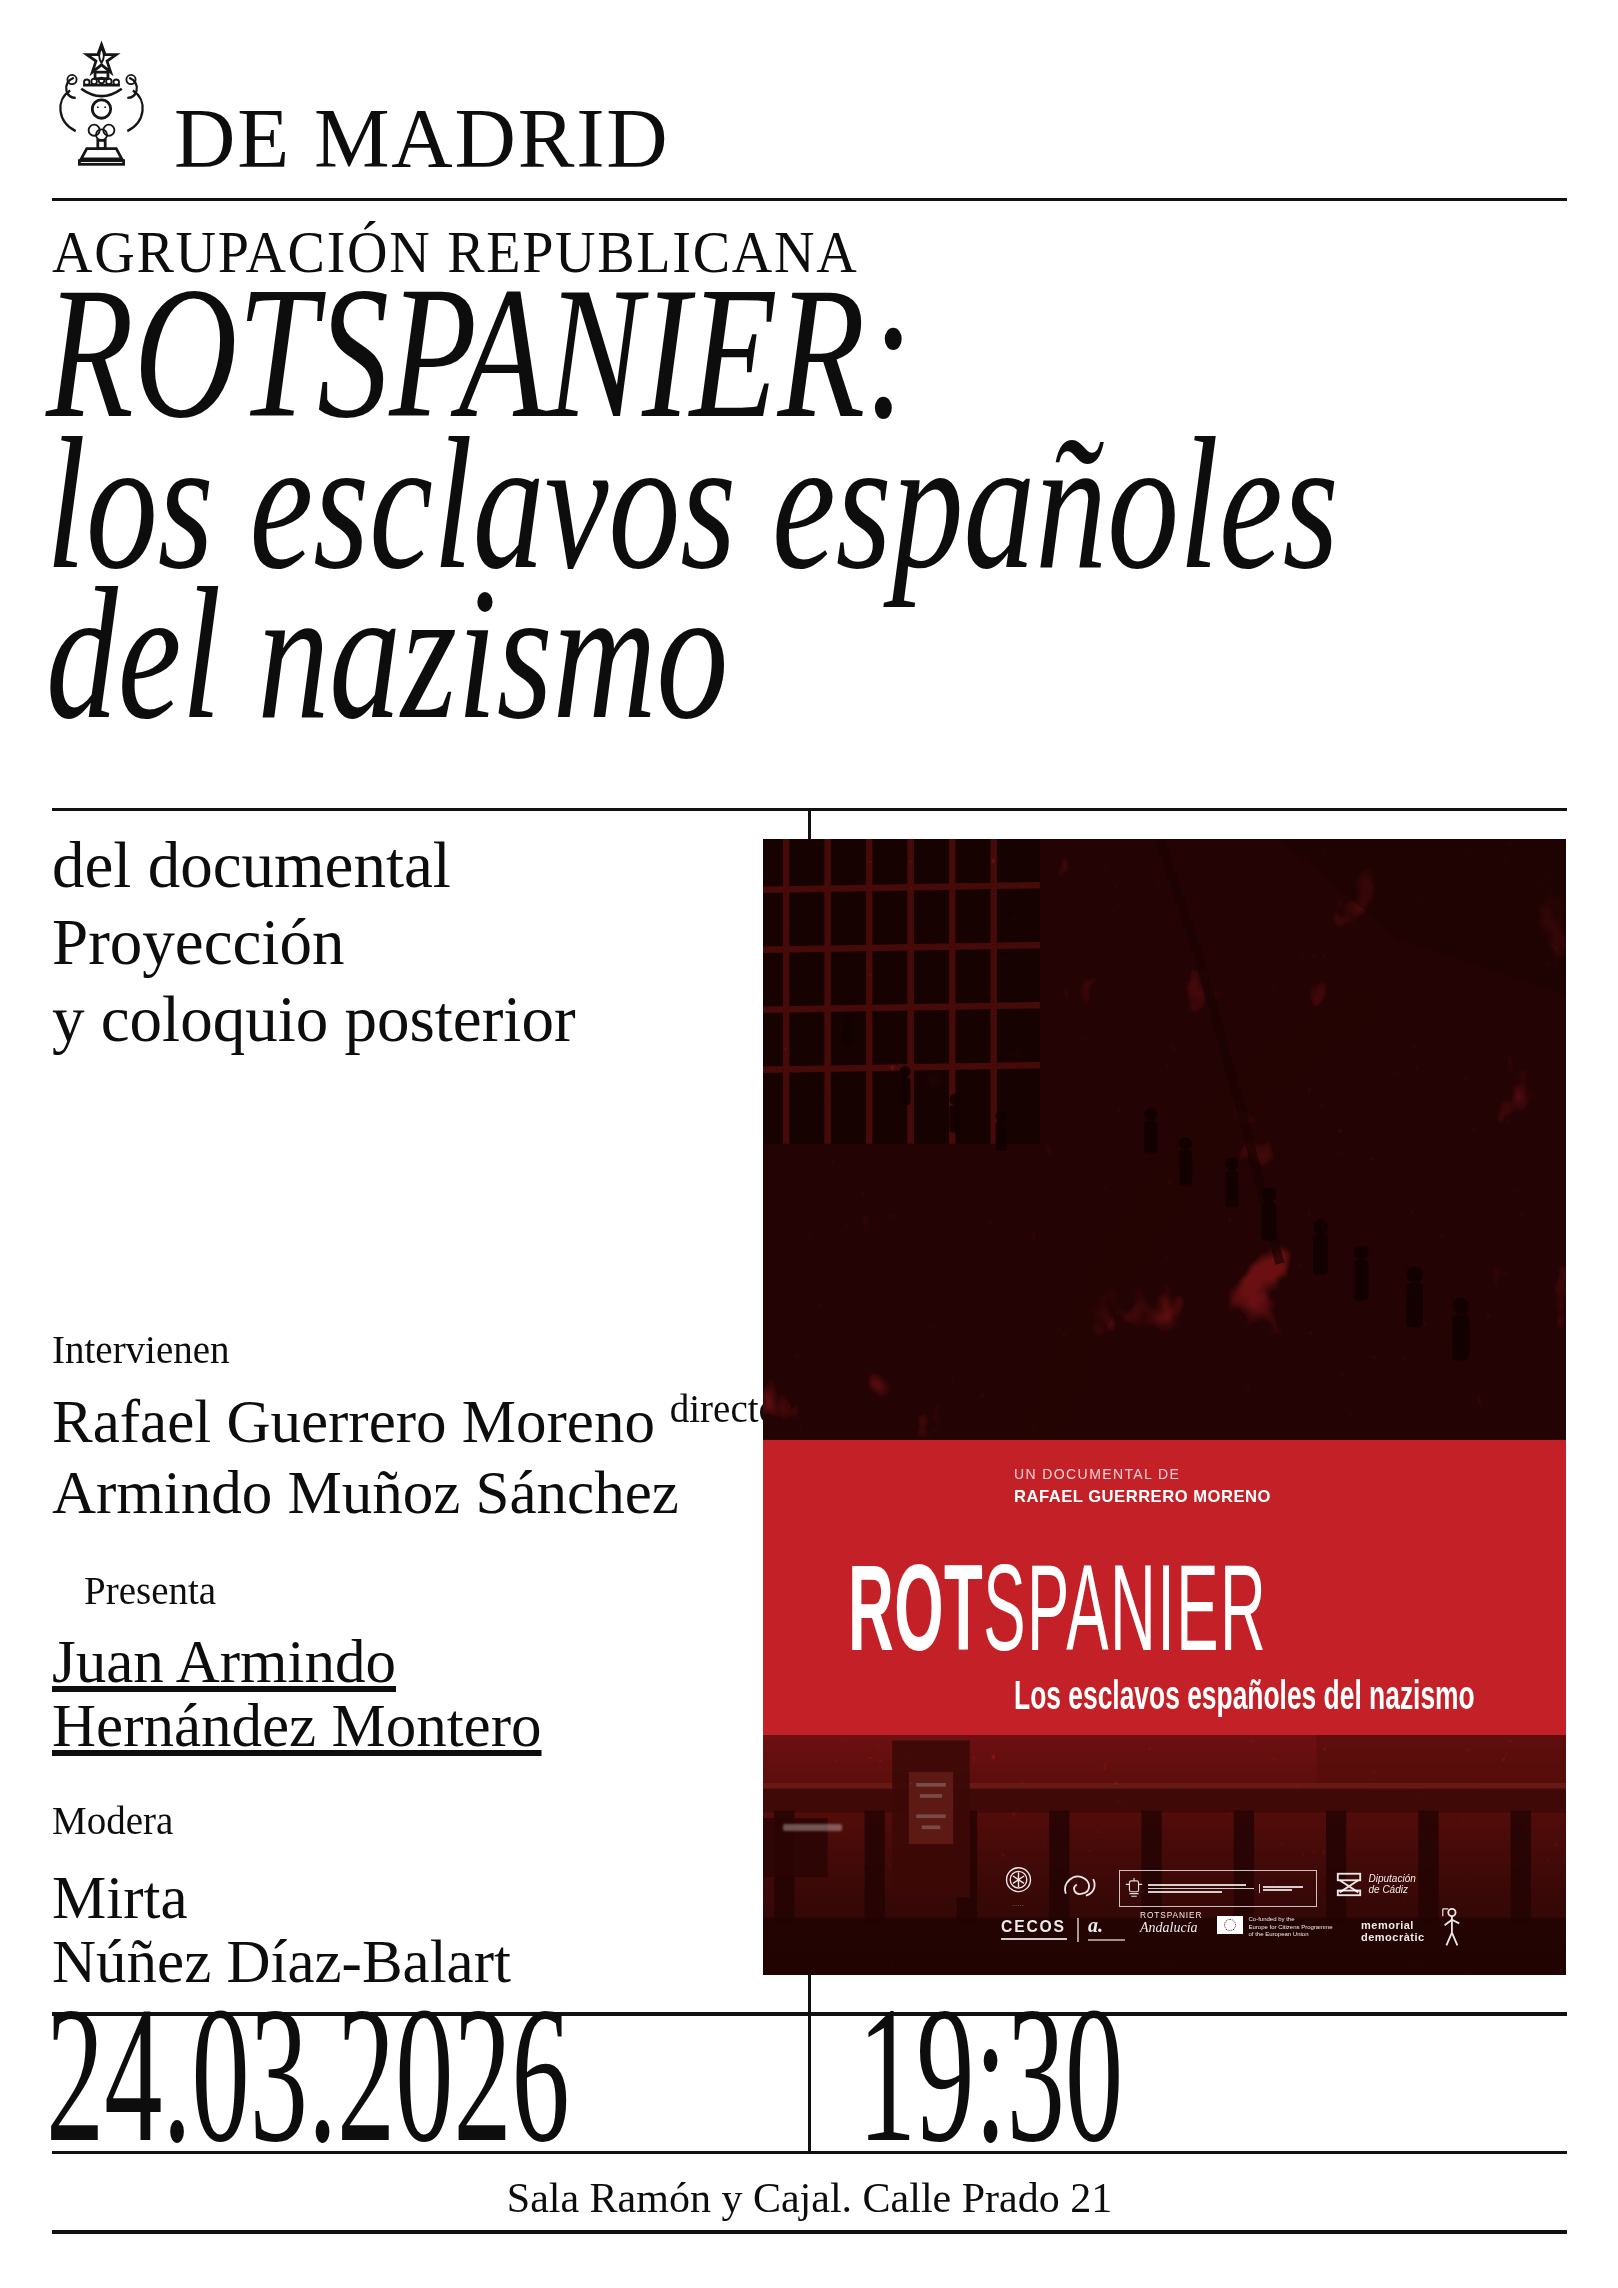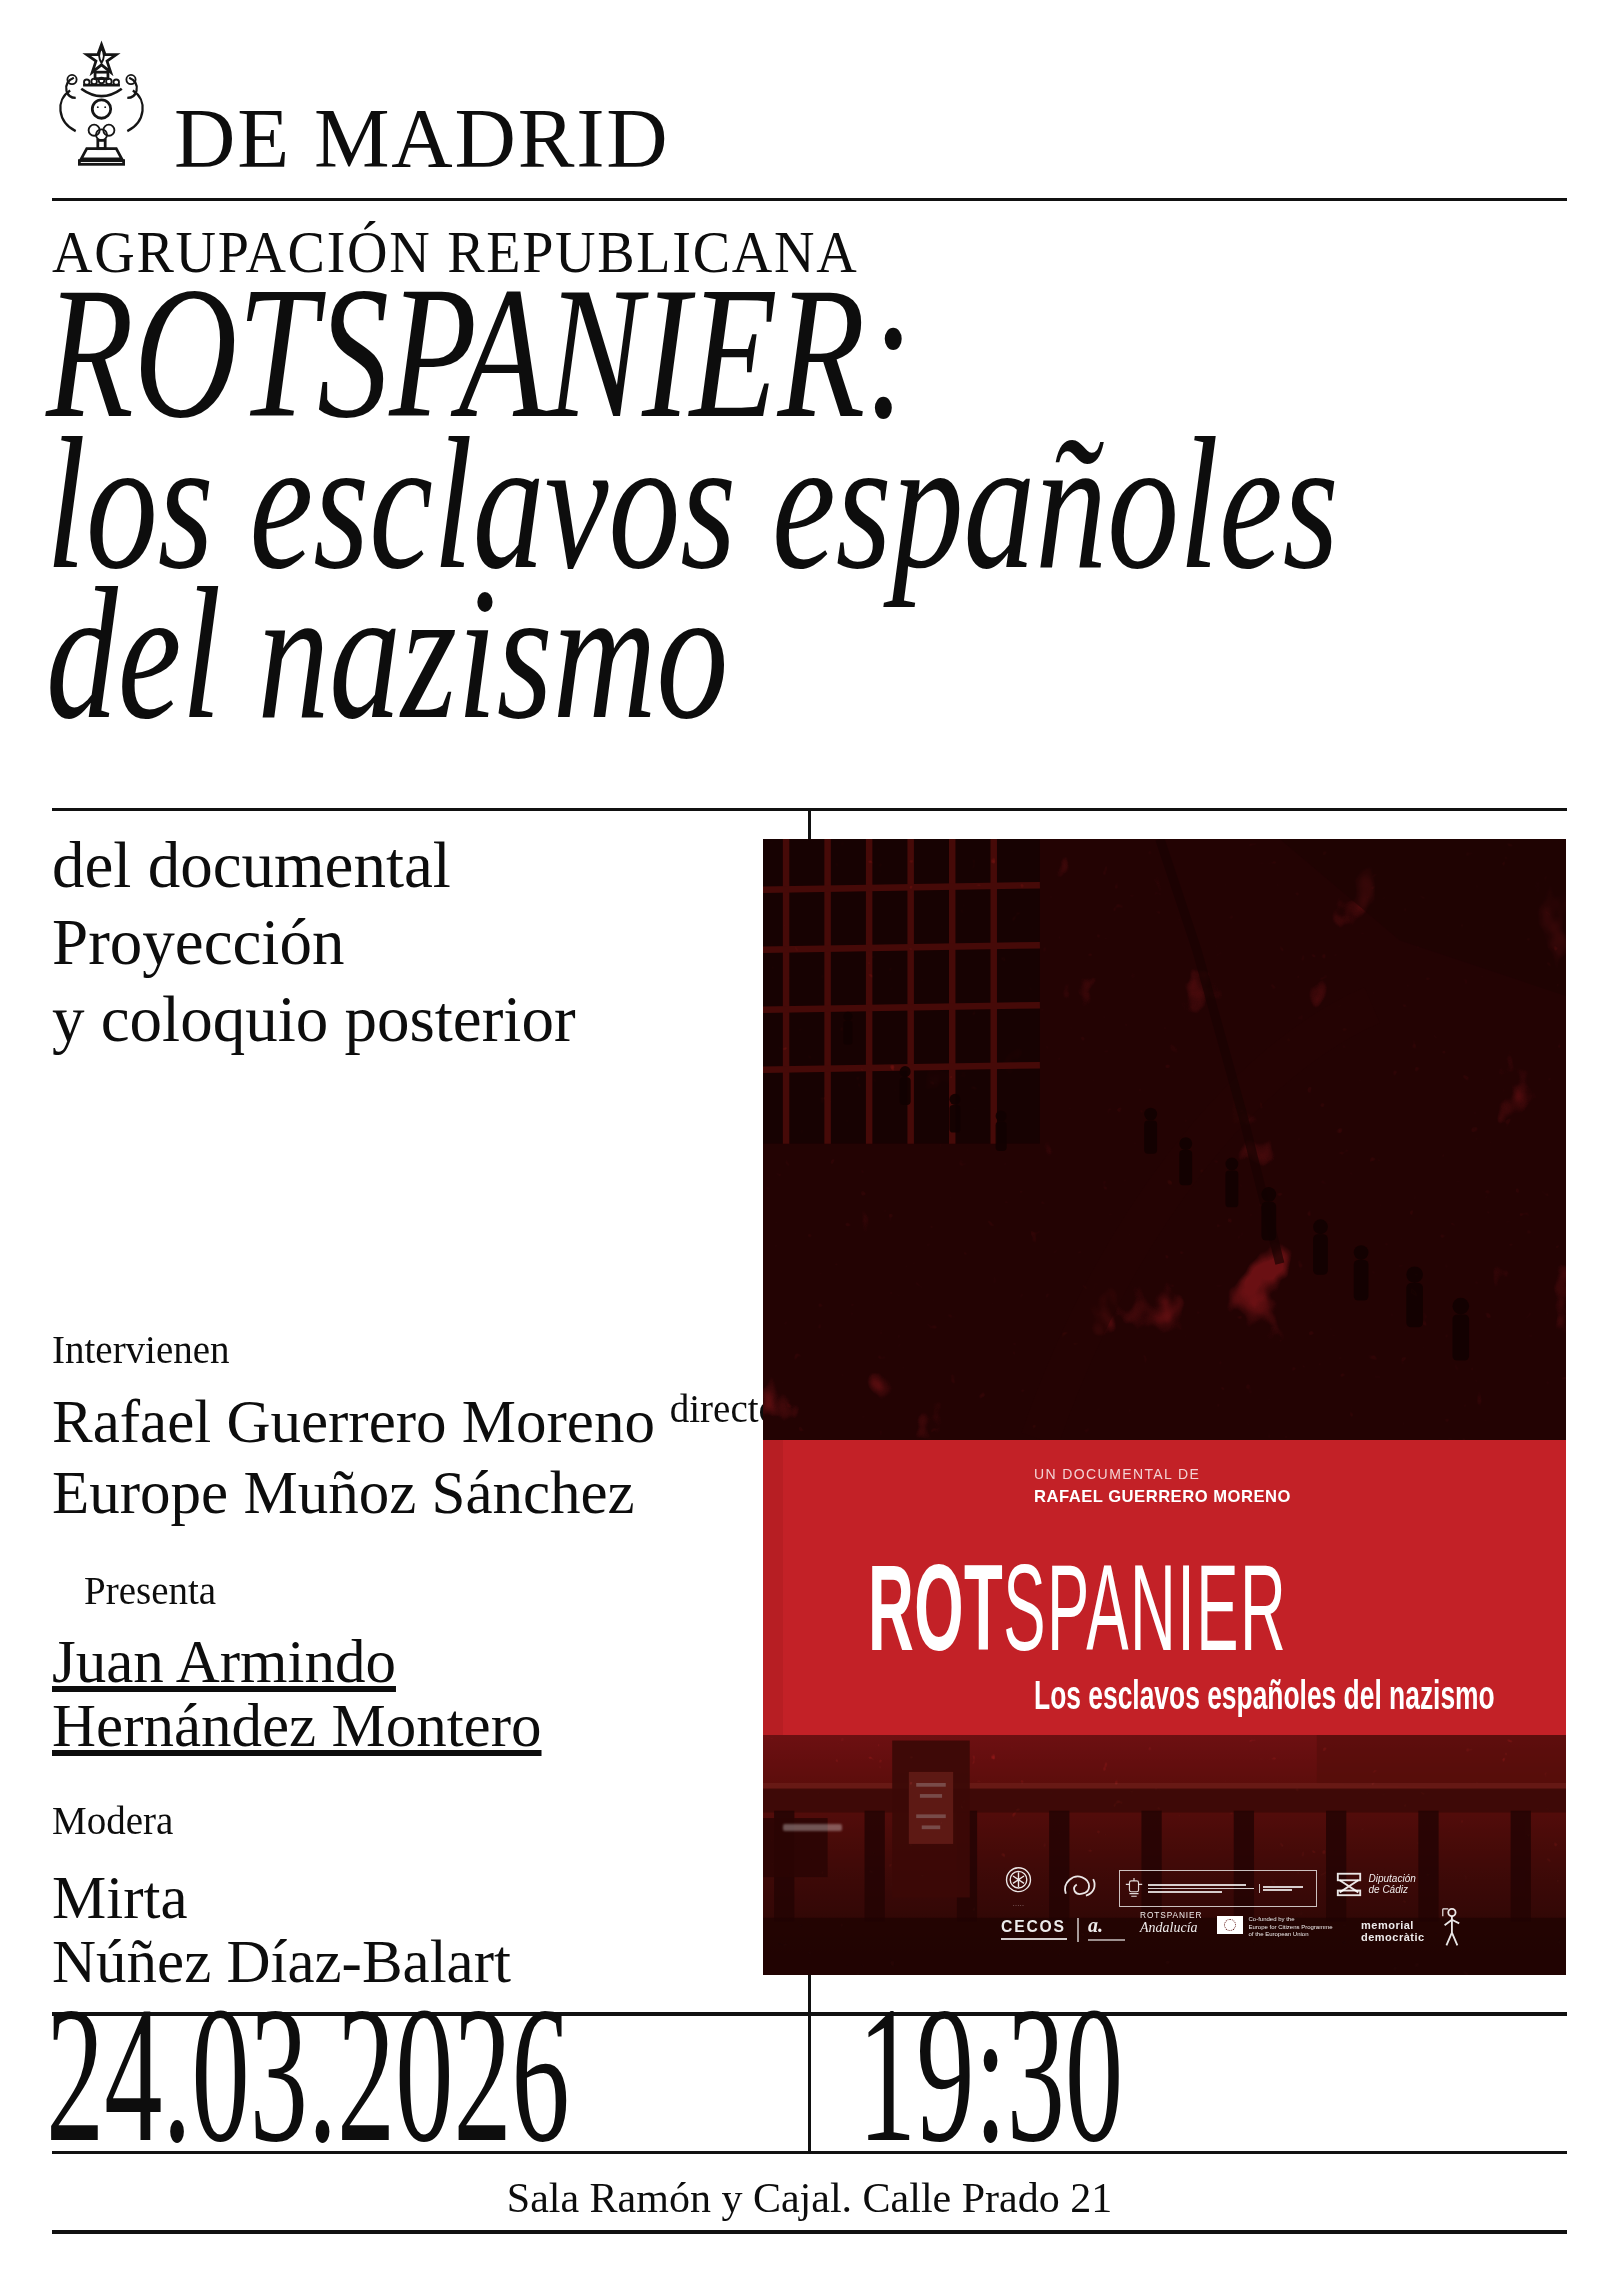--- a/index.html
+++ b/index.html
@@ -40,21 +40,21 @@
   .lab-int { top:1330px; } .lab-pre { top:1571px;margin-left:32px; } .lab-mod { top:1801px; }
   .cred-name { left:52px; font-size:61px; line-height:64px; }
   .names-int { top:1390px; } .names-pre { top:1630px;text-decoration:underline; } .names-mod { top:1866px; }
   .role-sup { font-size:39px; position:relative; top:-20px; margin-left:14.8px; }
 
   
   .poster { left:763px; top:839px; width:803px; height:1136px; background:#b71e23; overflow:hidden; }
   .p-top  { left:0; top:0; width:803px; height:601px; }
   .p-top svg { display:block; width:803px; height:601px; }
   .p-band { left:0; top:601px; width:803px; height:295px; background:#c32127;
-            font-family:"Liberation Sans","DejaVu Sans",sans-serif; color:#fff;margin-left:20px; }
+            font-family:"Liberation Sans","DejaVu Sans",sans-serif; color:#fff; }
   .p-cap  { left:251px; top:24px; line-height:1.5; }
   .p-cap-1 { font-size:14px; letter-spacing:1.4px; opacity:.8; }
   .p-cap-2 { font-size:16.6px; font-weight:bold; letter-spacing:0.5px; }
   .p-big  { left:85px; top:107px; font-size:122px; line-height:1; white-space:nowrap;
             transform:scaleX(.52); transform-origin:0 0; letter-spacing:0.9px; }
   .p-big .b { font-weight:800; } .p-big .l { font-weight:400; letter-spacing:2.8px; }
   .p-sub  { left:251px; top:233px; font-size:40px; font-weight:bold; white-space:nowrap;
             transform:scaleX(.66); transform-origin:0 0; }
   .p-dam  { left:0; top:896px; width:803px; height:240px;
             background:linear-gradient(180deg,#a91b1f 0%,#8a1713 22%,#5d110e 55%,#420d0a 80%,#350908 100%);
@@ -137,21 +137,21 @@
     <div>del documental</div>
     <div>Proyección</div>
     <div>y coloquio posterior</div>
   </div>
 
   <div class="abs cred-label lab-int">Intervienen</div>
   <div class="abs cred-name names-int">
     <div class="nowrap">
       <span>Rafael Guerrero Moreno</span><span class="role-sup">director</span>
     </div>
-    <div class="nowrap">Europe Muñoz Sánchez</div>
+    <div class="nowrap">Armindo Muñoz Sánchez</div>
   </div>
 
   <div class="abs cred-label lab-pre">Presenta</div>
   <div class="abs cred-name names-pre">
     <div class="nowrap">Juan Armindo</div>
     <div class="nowrap">Hernández Montero</div>
   </div>
 
   <div class="abs cred-label lab-mod">Modera</div>
   <div class="abs cred-name names-mod">

